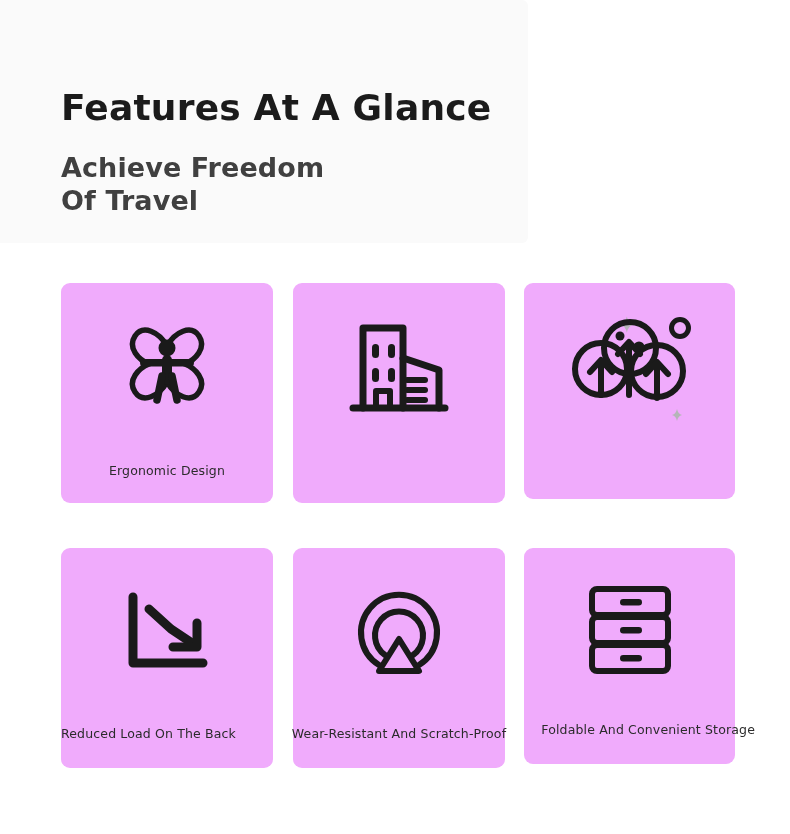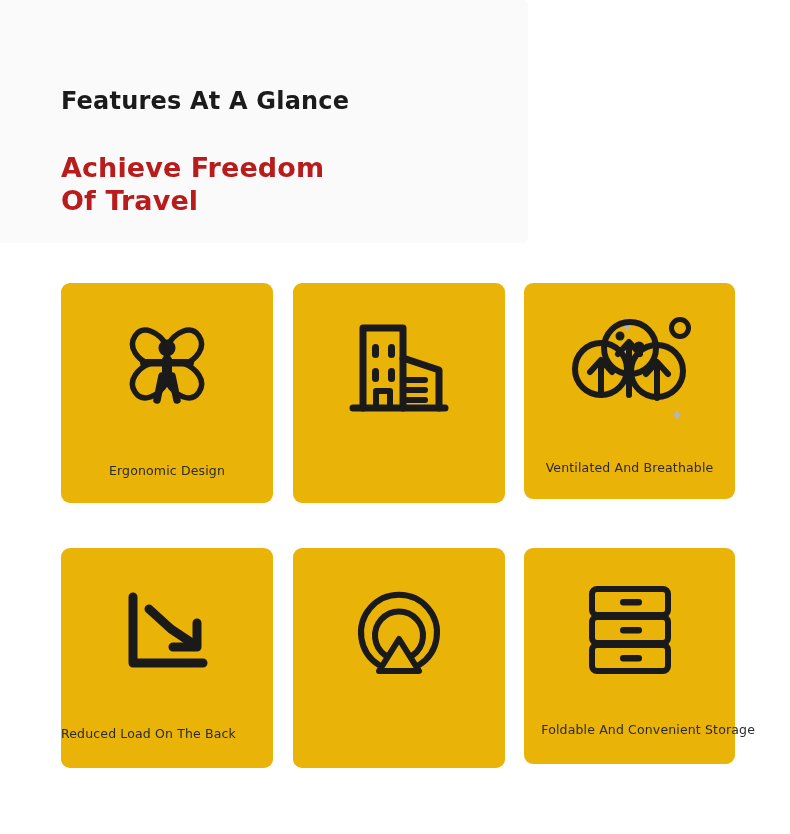--- a/index.html
+++ b/index.html
@@ -23,43 +23,43 @@
     top: 0;
     width: 528px;
     height: 243px;
     background: #fafafa;
     border-radius: 0 6px 6px 0;
   }
   .hero-title {
     position: absolute;
     left: 61px;
     top: 88px;
-    font-size: 24px;
+    font-size: 36px;
     font-weight: bold;
     color: #1b1b1b;
     letter-spacing: 0.2px;
     white-space: nowrap;
     line-height: 1.1;
   }
   .hero-sub {
     position: absolute;
     left: 61px;
     top: 152px;
     font-size: 27px;
     font-weight: bold;
-    color: #b91c1c;
+    color: #404040;
     line-height: 1.22;
     letter-spacing: 0.1px;
     width: 420px;
   }
 
   
   .card {
     position: absolute;
-    background: #eab308;
+    background: #f0abfc;
     border-radius: 9px;
   }
   .card-icon {
     position: absolute;
     left: 0;
     right: 0;
     display: flex;
     align-items: center;
     justify-content: center;
   }
@@ -142,21 +142,20 @@
       <circle cx="70" cy="45" r="26" stroke="#f7f7f9" stroke-width="0" fill="none"></circle>
 
       <circle cx="60" cy="33" r="4.5" fill="#1a1a1a"></circle>
       <circle cx="79" cy="44" r="5.5" fill="#1a1a1a"></circle>
 
       <path d="M41 92 L41 58 M30 69 L41 57 L52 69" stroke="#1a1a1a" stroke-width="6" stroke-linecap="round" stroke-linejoin="round" fill="none"></path>
       <path d="M69 92 L69 40 M58 51 L69 39 L80 51" stroke="#1a1a1a" stroke-width="6" stroke-linecap="round" stroke-linejoin="round" fill="none"></path>
       <path d="M97 95 L97 60 M86 71 L97 59 L108 71" stroke="#1a1a1a" stroke-width="6" stroke-linecap="round" stroke-linejoin="round" fill="none"></path>
     </svg>
   </div>
-  <div class="card-label" style="left:0; width:211px; text-align:center; top:177px;">Ventilated And Breathable</div>
 </div>
 
 <div class="card" style="left:61px; top:548px; width:212px; height:220px;">
   <div class="card-icon" style="top:30px; height:110px;">
     <svg width="104" height="100" viewBox="0 0 104 100" fill="none">
 
       <path d="M18 14 L18 80 L88 80" stroke="#1a1a1a" stroke-width="9" stroke-linecap="round" stroke-linejoin="round" fill="none"></path>
 
       <path d="M34 26 L56 46 L80 62" stroke="#1a1a1a" stroke-width="9" stroke-linecap="round" stroke-linejoin="round" fill="none"></path>
 
@@ -170,20 +169,21 @@
   <div class="card-icon" style="top:32px; height:105px;">
     <svg width="104" height="100" viewBox="0 0 104 100" fill="none">
 
       <path d="M32 82 A38 38 0 1 1 72 82" stroke="#1a1a1a" stroke-width="6" stroke-linecap="round" fill="none"></path>
 
       <path d="M38 72 A24 24 0 1 1 66 72" stroke="#1a1a1a" stroke-width="6" stroke-linecap="round" fill="none"></path>
 
       <path d="M52 56 L72 88 L32 88 Z" stroke="#1a1a1a" stroke-width="6" stroke-linejoin="round" fill="none"></path>
     </svg>
   </div>
+  <div class="card-label" style="left:-9px; width:230px; text-align:center; top:178px;">Wear-Resistant And Scratch-Proof</div>
 </div>
 
 <div class="card" style="left:524px; top:548px; width:211px; height:216px;">
   <div class="card-icon" style="top:32px; height:100px;">
     <svg width="104" height="94" viewBox="0 0 104 94" fill="none">
       <rect x="14" y="6" width="76" height="26" rx="5" stroke="#1a1a1a" stroke-width="6" fill="none"></rect>
       <rect x="14" y="34" width="76" height="26" rx="5" stroke="#1a1a1a" stroke-width="6" fill="none"></rect>
       <rect x="14" y="62" width="76" height="26" rx="5" stroke="#1a1a1a" stroke-width="6" fill="none"></rect>
       <rect x="42" y="16" width="22" height="6.5" rx="3.25" fill="#1a1a1a"></rect>
       <rect x="42" y="44" width="22" height="6.5" rx="3.25" fill="#1a1a1a"></rect>

